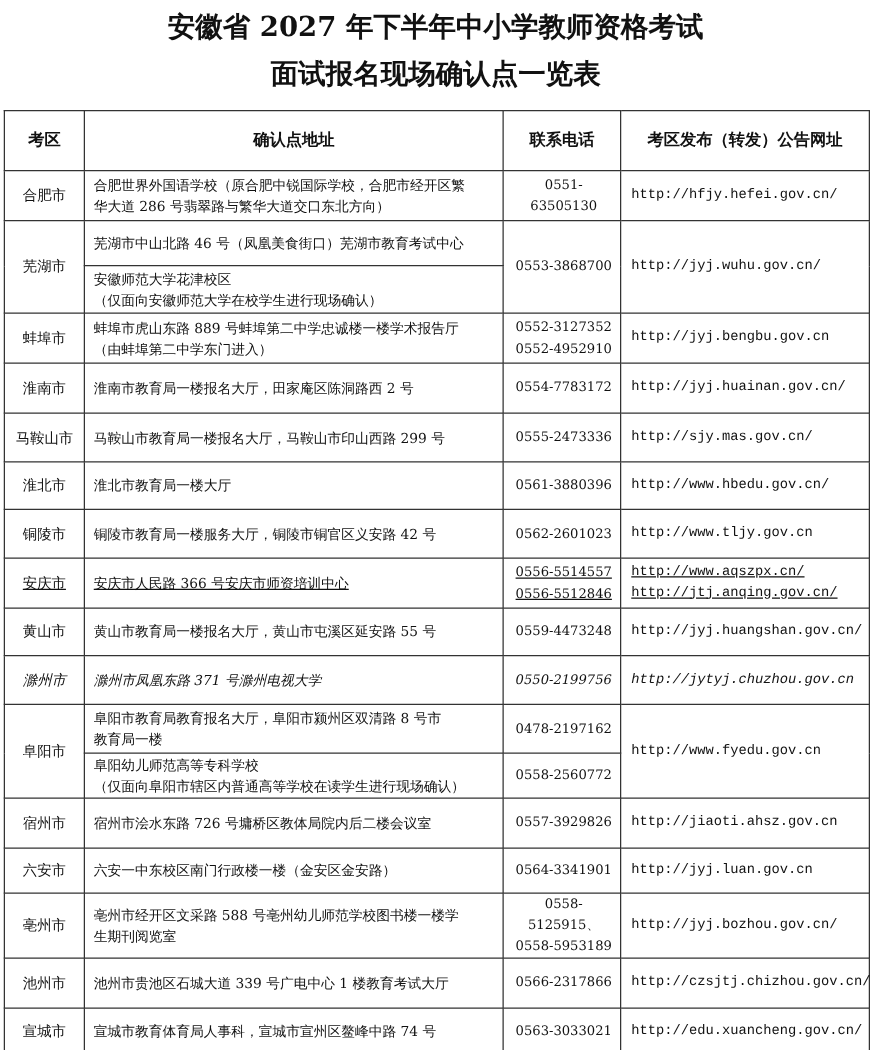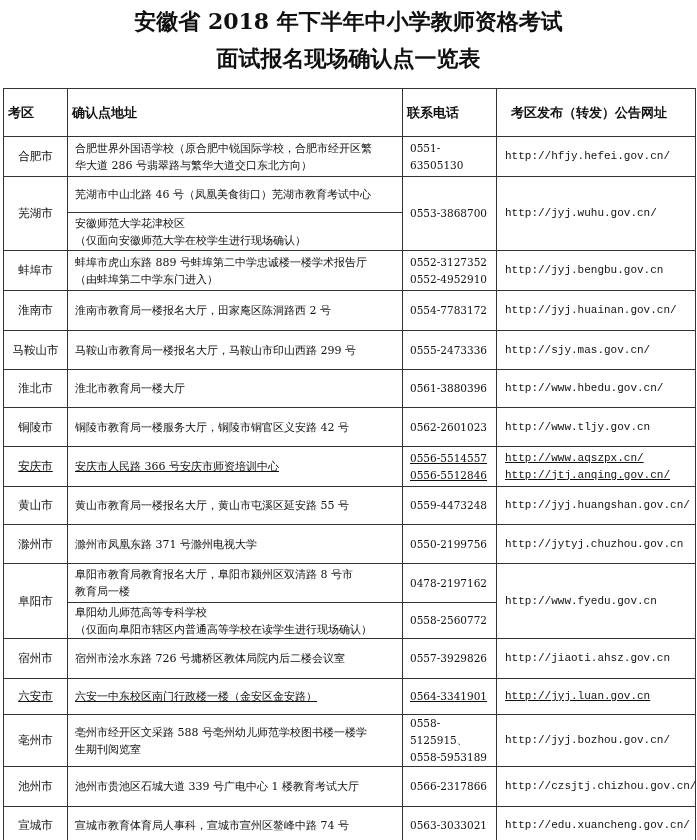--- a/index.html
+++ b/index.html
@@ -6,31 +6,31 @@
   body { width: 697px; height: 840px; position: relative; overflow: hidden;
          font-family: "DejaVu Serif", "Liberation Serif", serif; color: #111; }
   .title { position: absolute; left: 0; width: 697px; text-align: center;
            font-family: "DejaVu Serif", serif; font-weight: bold; font-size: 22px; color: #111; letter-spacing: 0px; }
   .title.l1 { top: 7px; }
   .title.l2 { top: 44px; }
   table { position: absolute; left: 3px; top: 88px; border-collapse: collapse;
           table-layout: fixed; width: 692px; }
   td, th { border: 1.5px solid #333; padding: 0 4px; font-size: 11px; line-height: 17px;
            vertical-align: middle; }
-  th { font-family: "DejaVu Sans", sans-serif; font-weight: bold; font-size: 13px; text-align: left; line-height: 24px; margin-top: 20px; }
+  th { font-family: "DejaVu Sans", sans-serif; font-weight: bold; font-size: 13px; text-align: center; line-height: 24px; margin-top: 20px; }
   td.city { text-align: center; font-family: "DejaVu Serif", serif; font-size: 11.5px; margin-top: 43px; }
   td.addr { text-align: left; padding-left: 7px; font-size: 11px; }
-  td.phone { text-align: left; padding-left: 7px; font-family: "DejaVu Serif", serif; font-size: 10.5px; }
+  td.phone { text-align: center; padding-left: 7px; font-family: "DejaVu Serif", serif; font-size: 10.5px; }
   td.url { text-align: left; padding-left: 8px; font-family: "Liberation Mono", "DejaVu Sans Mono", monospace; font-size: 11px; }
   .ln { display: block; }
 </style>
 </head>
 <body>
 
-<div class="title l1">安徽省 2018 年下半年中小学教师资格考试</div>
+<div class="title l1">安徽省 2027 年下半年中小学教师资格考试</div>
 <div class="title l2">面试报名现场确认点一览表</div>
 
 <table>
   <colgroup>
     <col style="width:64px">
     <col style="width:335px">
     <col style="width:94px">
     <col style="width:199px">
   </colgroup>
   <thead>
@@ -154,21 +154,21 @@
         <td class="addr">
           <span class="ln">黄山市教育局一楼报名大厅，黄山市屯溪区延安路 55 号</span>
         </td>
         <td class="phone" rowspan="1">
           <span class="ln">0559-4473248</span>
         </td>
         <td class="url" rowspan="1">
           <span class="ln">http://jyj.huangshan.gov.cn/</span>
         </td>
       </tr>
-      <tr style="height: 39px;">
+      <tr style="height: 39px; font-style: italic;">
         <td class="city" rowspan="1"><span>滁州市</span></td>
         <td class="addr">
           <span class="ln">滁州市凤凰东路 371 号滁州电视大学</span>
         </td>
         <td class="phone" rowspan="1">
           <span class="ln">0550-2199756</span>
         </td>
         <td class="url" rowspan="1">
           <span class="ln">http://jytyj.chuzhou.gov.cn</span>
         </td>
@@ -200,21 +200,21 @@
         <td class="addr">
           <span class="ln">宿州市浍水东路 726 号墉桥区教体局院内后二楼会议室</span>
         </td>
         <td class="phone" rowspan="1">
           <span class="ln">0557-3929826</span>
         </td>
         <td class="url" rowspan="1">
           <span class="ln">http://jiaoti.ahsz.gov.cn</span>
         </td>
       </tr>
-      <tr style="height: 36px; text-decoration: underline;">
+      <tr style="height: 36px;">
         <td class="city" rowspan="1"><span>六安市</span></td>
         <td class="addr">
           <span class="ln">六安一中东校区南门行政楼一楼（金安区金安路）</span>
         </td>
         <td class="phone" rowspan="1">
           <span class="ln">0564-3341901</span>
         </td>
         <td class="url" rowspan="1">
           <span class="ln">http://jyj.luan.gov.cn</span>
         </td>

